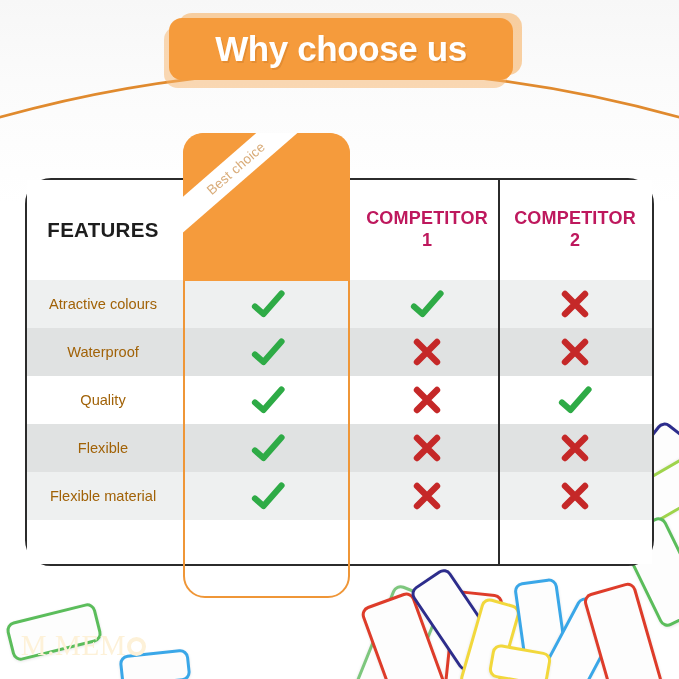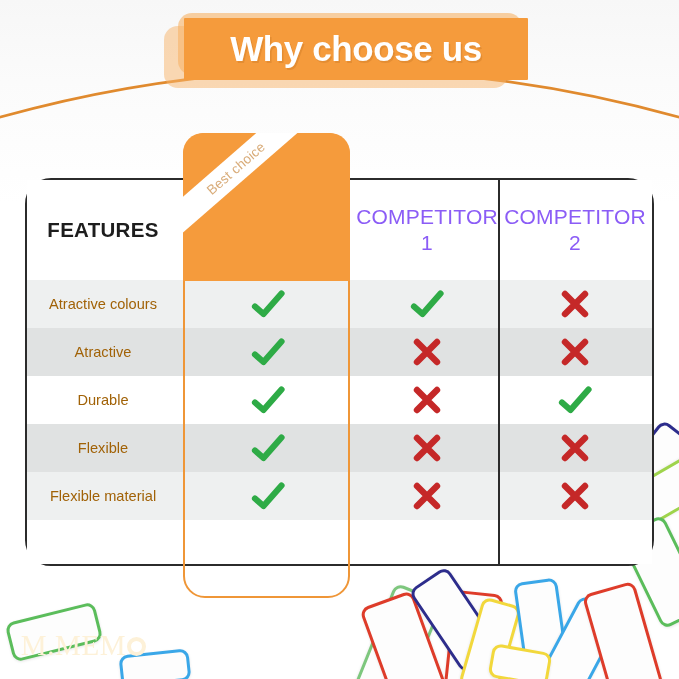--- a/index.html
+++ b/index.html
@@ -54,24 +54,24 @@
   .banner-shadow2 {
     position: absolute;
     left: -4px; top: 8px;
     width: 344px; height: 62px;
     background: #f7b46a;
     border-radius: 14px;
     opacity: .5;
   }
   .banner {
     position: absolute;
-    left: 16px; top: 0;
+    left: 1px; top: 0;
     width: 344px; height: 62px;
     background: #f59b3c;
-    border-radius: 1px;
+    border-radius: 13px;
     display: flex;
     align-items: center;
     justify-content: center;
   }
   .banner-text {
     color: #ffffff;
     font-size: 35px;
     font-weight: bold;
     letter-spacing: -.4px;
     text-shadow: 1.5px 2px 0 rgba(190,110,30,.30);
@@ -133,23 +133,23 @@
   .c-comp2   { width: 154px; }
 
   
   .features-label {
     font-size: 20.5px;
     font-weight: bold;
     color: #1d1d1d;
     letter-spacing: .3px;
   }
   .comp-label {
-    font-size: 21px;
-    font-weight: normal;
-    color: #8b5cf6;
+    font-size: 18px;
+    font-weight: bold;
+    color: #be185d;
     text-align: center;
     line-height: 1.22;
     letter-spacing: .2px;
   }
 
   
   .feature-text {
     font-size: 14.6px;
     color: #a16207;
     white-space: nowrap;
@@ -297,41 +297,41 @@
             </svg>
           </div>
           <div class="cell c-comp2">
             <svg class="mark" viewBox="0 0 40 34">
               <path d="M10 7 L30 27 M30 7 L10 27" fill="none" stroke="#c52828" stroke-width="6.4" stroke-linecap="round"></path>
             </svg>
           </div>
         </div>
         <div class="row r1 stripe-b">
           <div class="cell c-feature">
-            <span class="feature-text">Atractive</span>
+            <span class="feature-text">Waterproof</span>
           </div>
           <div class="cell c-memo">
             <svg class="mark" viewBox="0 0 40 34">
               <path d="M7 19.5 L15.5 27 L33.5 6.5" fill="none" stroke="#2eab46" stroke-width="6.2" stroke-linecap="round" stroke-linejoin="round"></path>
             </svg>
           </div>
           <div class="cell c-comp1">
             <svg class="mark" viewBox="0 0 40 34">
               <path d="M10 7 L30 27 M30 7 L10 27" fill="none" stroke="#c52828" stroke-width="6.4" stroke-linecap="round"></path>
             </svg>
           </div>
           <div class="cell c-comp2">
             <svg class="mark" viewBox="0 0 40 34">
               <path d="M10 7 L30 27 M30 7 L10 27" fill="none" stroke="#c52828" stroke-width="6.4" stroke-linecap="round"></path>
             </svg>
           </div>
         </div>
         <div class="row r2 stripe-w">
           <div class="cell c-feature">
-            <span class="feature-text">Durable</span>
+            <span class="feature-text">Quality</span>
           </div>
           <div class="cell c-memo">
             <svg class="mark" viewBox="0 0 40 34">
               <path d="M7 19.5 L15.5 27 L33.5 6.5" fill="none" stroke="#2eab46" stroke-width="6.2" stroke-linecap="round" stroke-linejoin="round"></path>
             </svg>
           </div>
           <div class="cell c-comp1">
             <svg class="mark" viewBox="0 0 40 34">
               <path d="M10 7 L30 27 M30 7 L10 27" fill="none" stroke="#c52828" stroke-width="6.4" stroke-linecap="round"></path>
             </svg>

